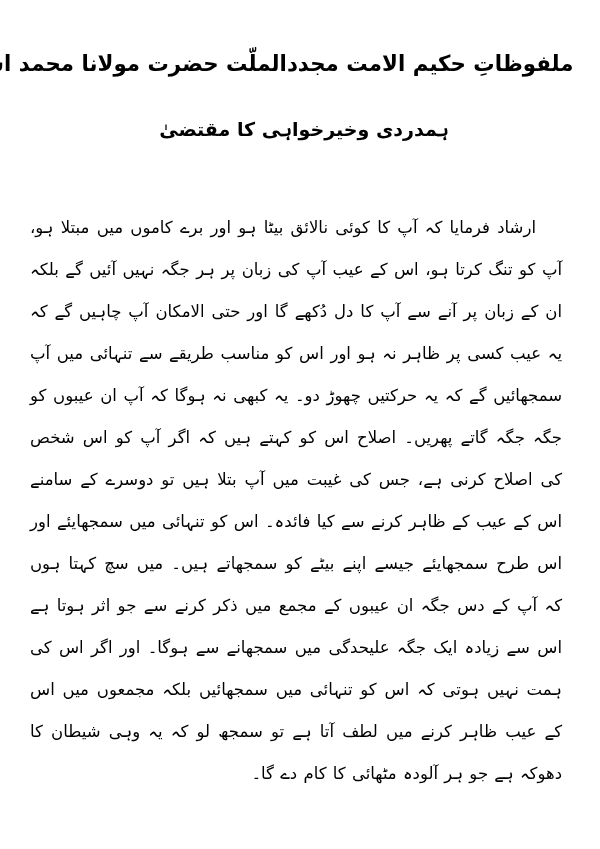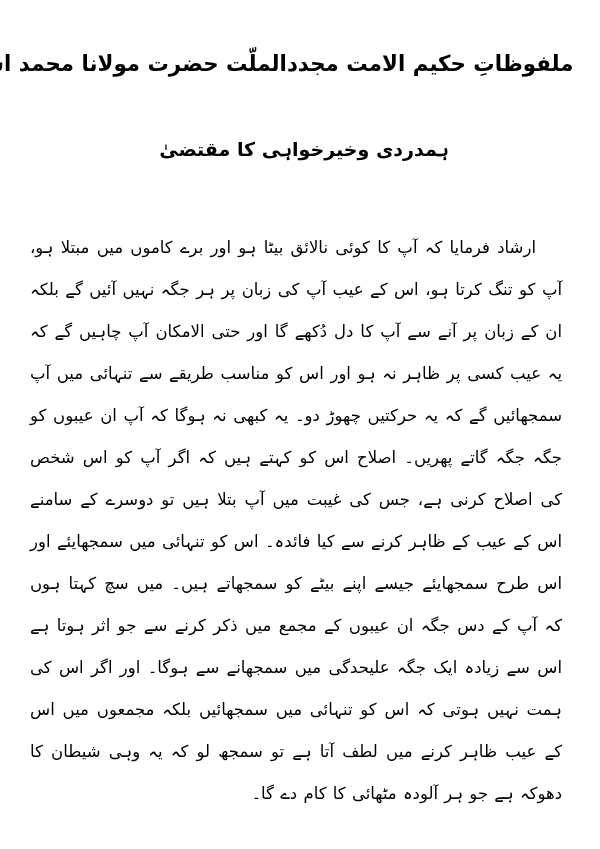--- a/index.html
+++ b/index.html
@@ -50,21 +50,21 @@
     margin-top: 22px;
     font-size: 15px;
     font-weight: bold;
     line-height: 1.4;
     direction: rtl;
     unicode-bidi: isolate;
   }
 
   
   .section-heading {
-    margin-top: 56px;
+    margin-top: 36px;
     text-align: center;
     font-size: 19px;
     font-weight: bold;
     line-height: 1.4;
     direction: rtl;
     unicode-bidi: isolate;
     padding-left: 8px;
   }
 
   

